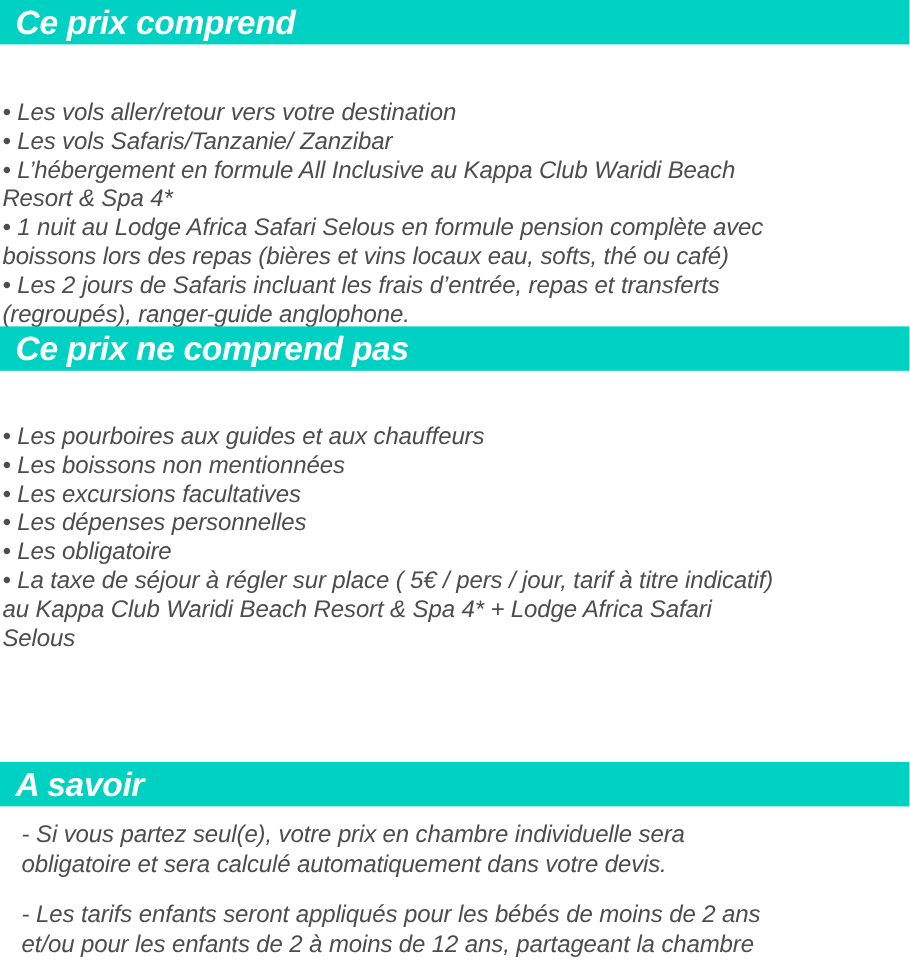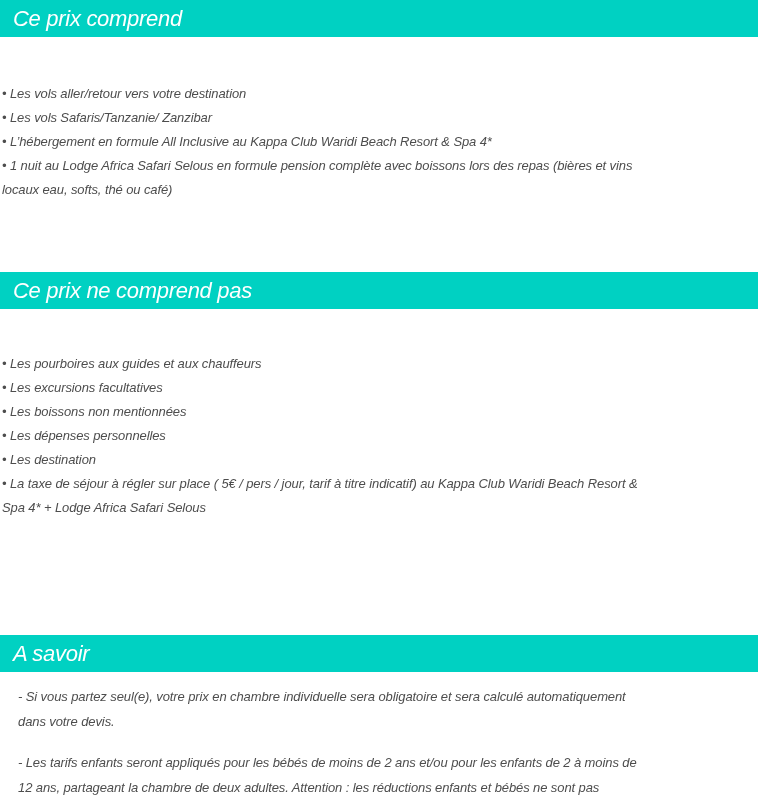--- a/index.html
+++ b/index.html
@@ -21,35 +21,35 @@
     height: 37px;
     background: #00d1c2;
     display: flex;
     align-items: center;
     box-sizing: border-box;
     padding-left: 13px;
   }
   .section-bar h2 {
     margin: 0;
     color: #ffffff;
-    font-size: 22px;
-    font-weight: 400;
+    font-size: 28px;
+    font-weight: 700;
     font-style: italic;
     letter-spacing: -0.3px;
     white-space: nowrap;
   }
   .text-block {
     position: absolute;
     left: 0;
     width: 668px;
     box-sizing: border-box;
     padding: 0 12px 0 2px;
     color: #4d4d4d;
     font-style: italic;
-    font-size: 13px;
+    font-size: 20px;
     letter-spacing: -0.1px;
     line-height: 24px;
   }
   .text-block ul {
     margin: 0;
     padding: 0;
     list-style: none;
   }
   .text-block li {
     margin: 0;
@@ -71,34 +71,35 @@
 <header class="section-bar" id="bar-included">
   <h2>Ce prix comprend</h2>
 </header>
 
 <div class="text-block" id="list-included">
   <ul>
     <li>• Les vols aller/retour vers votre destination</li>
     <li>• Les vols Safaris/Tanzanie/ Zanzibar</li>
     <li>• L’hébergement en formule All Inclusive au Kappa Club Waridi Beach Resort &amp; Spa 4*</li>
     <li>• 1 nuit au Lodge Africa Safari Selous en formule pension complète avec boissons lors des repas (bières et vins locaux eau, softs, thé ou café)</li>
+    <li>• Les 2 jours de Safaris incluant les frais d’entrée, repas et transferts (regroupés), ranger-guide anglophone.</li>
   </ul>
 </div>
 
 <header class="section-bar" id="bar-excluded">
   <h2>Ce prix ne comprend pas</h2>
 </header>
 
 <div class="text-block" id="list-excluded">
   <ul>
     <li>• Les pourboires aux guides et aux chauffeurs</li>
+    <li>• Les boissons non mentionnées</li>
     <li>• Les excursions facultatives</li>
-    <li>• Les boissons non mentionnées</li>
     <li>• Les dépenses personnelles</li>
-    <li>• Les destination</li>
+    <li>• Les obligatoire</li>
     <li>• La taxe de séjour à régler sur place ( 5€ / pers / jour, tarif à titre indicatif) au Kappa Club Waridi Beach Resort &amp; Spa 4* + Lodge Africa Safari Selous</li>
   </ul>
 </div>
 
 <header class="section-bar" id="bar-notes">
   <h2>A savoir</h2>
 </header>
 
 <div class="text-block notes" id="text-notes">
   <p>- Si vous partez seul(e), votre prix en chambre individuelle sera obligatoire et sera calculé automatiquement dans votre devis.</p>

